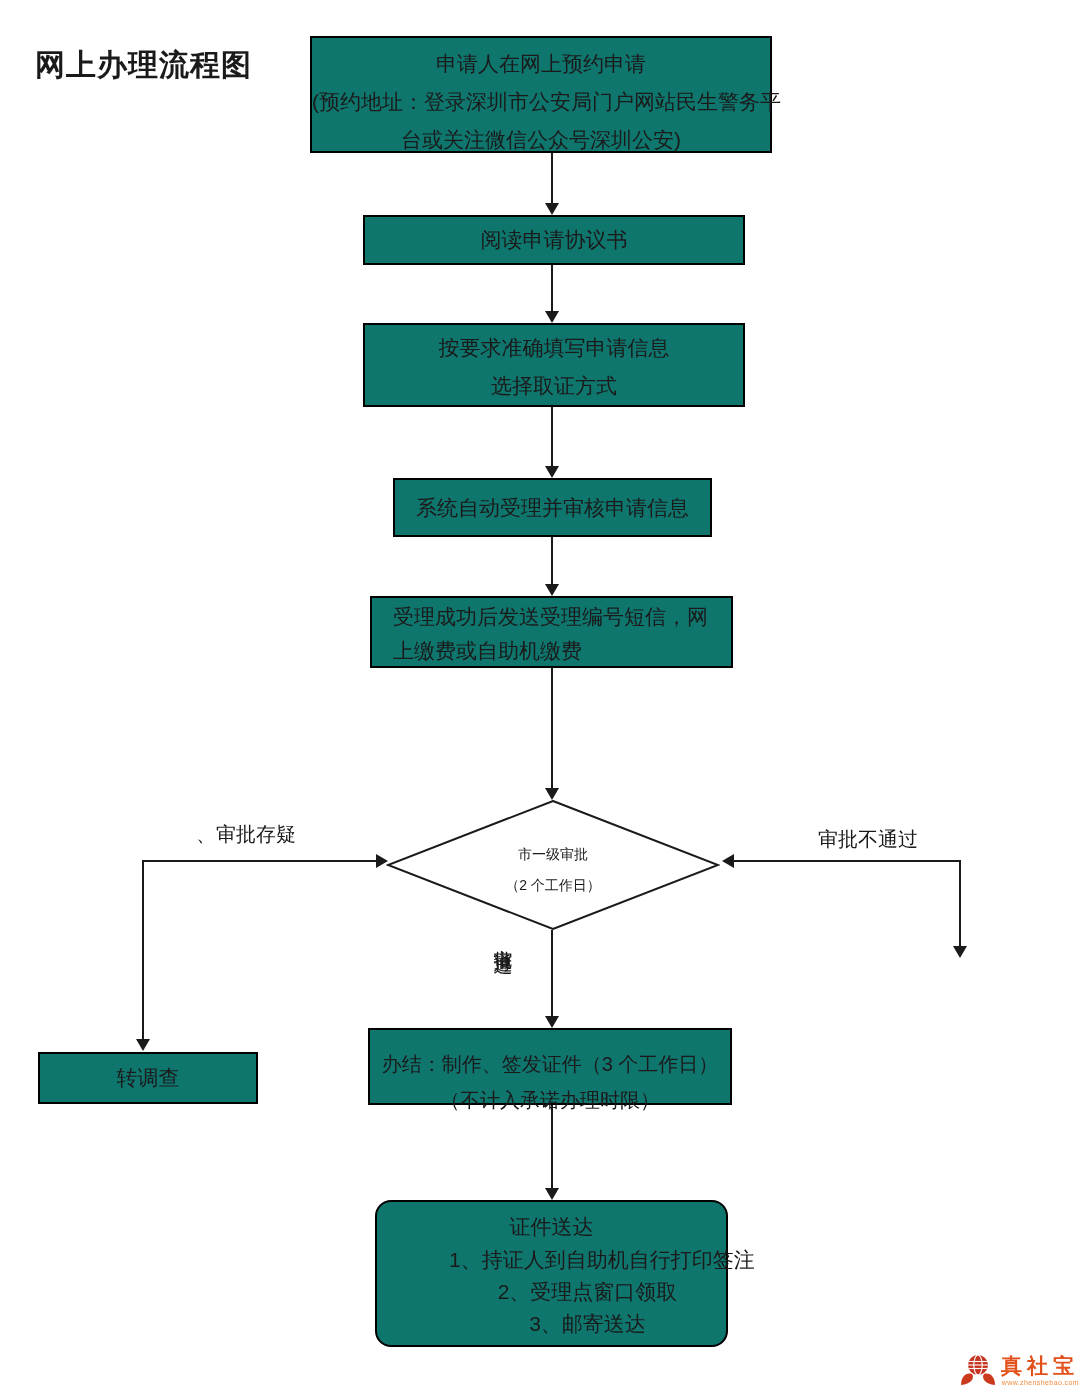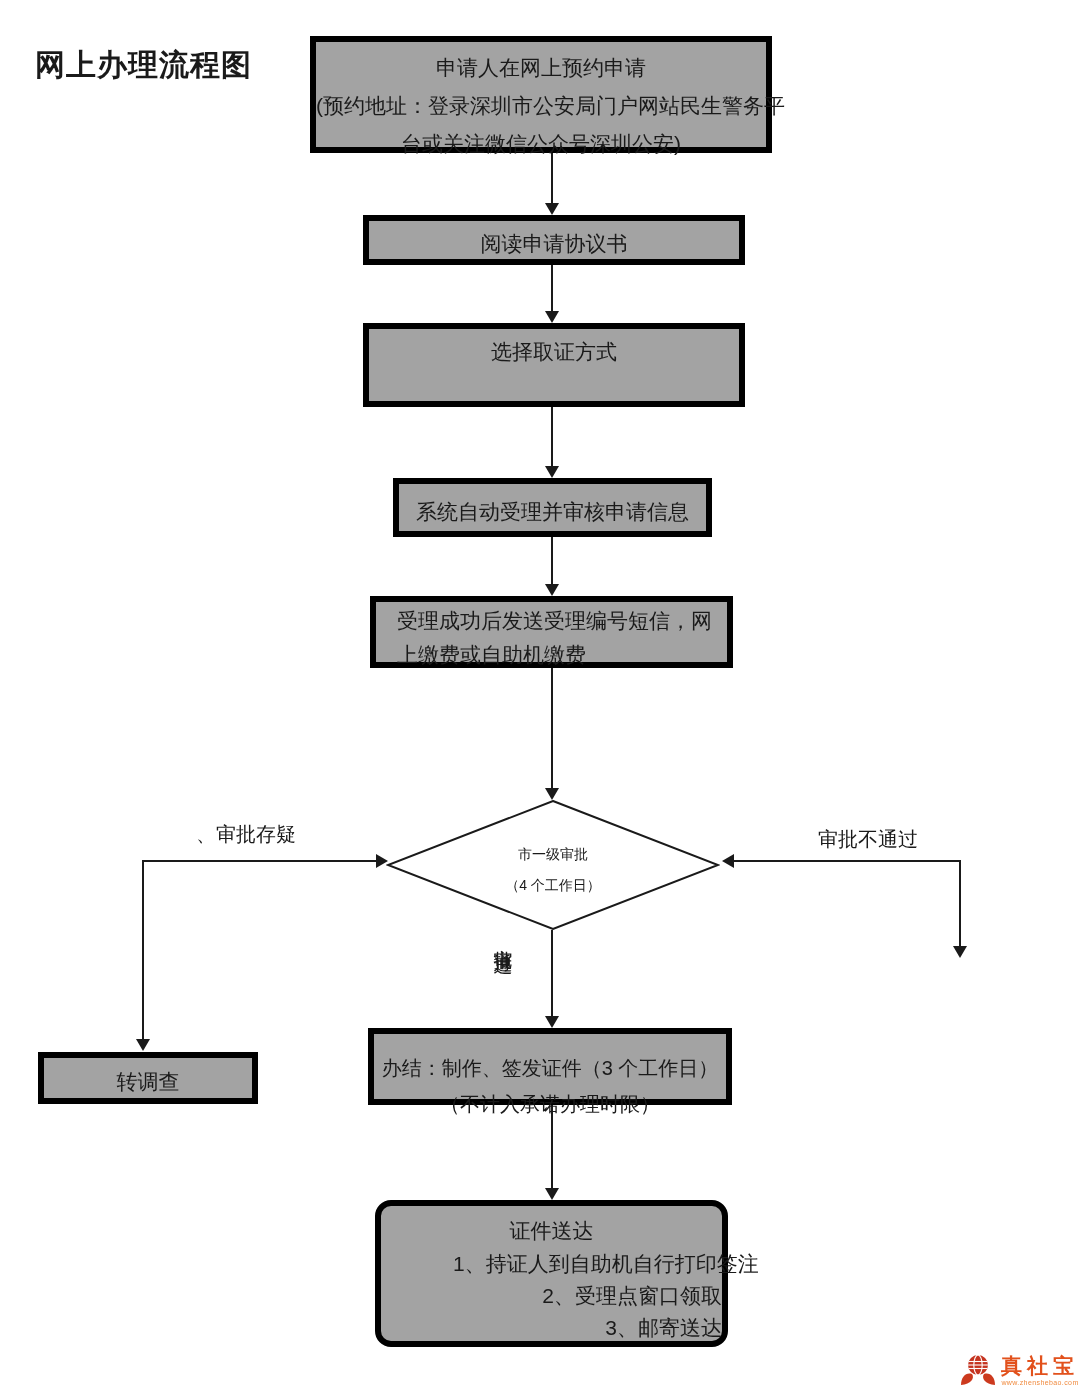--- a/index.html
+++ b/index.html
@@ -4,44 +4,44 @@
 <style>
   html,body{margin:0;padding:0;background:#ffffff;}
   #canvas{
     position:relative;width:1080px;height:1398px;background:#ffffff;
     font-family:"Liberation Sans","DejaVu Sans",sans-serif;color:#1a1a1a;
     overflow:hidden;
   }
   .abs{position:absolute;}
   .page-title{font-size:30px;font-weight:bold;letter-spacing:1px;}
   .node{
-    position:absolute;border:6px solid #000000;background:#a3a3a3;
+    position:absolute;border:2px solid #000000;background:#0f766e;
     box-sizing:border-box;font-size:21px;line-height:38px;text-align:center;
   }
   .node .ln{white-space:nowrap;}
   .vline{position:absolute;width:2px;background:#1a1a1a;}
   .hline{position:absolute;height:2px;background:#1a1a1a;}
   .arr-down{position:absolute;width:0;height:0;
     border-left:7px solid transparent;border-right:7px solid transparent;
     border-top:12px solid #1a1a1a;}
   .arr-right{position:absolute;width:0;height:0;
     border-top:7px solid transparent;border-bottom:7px solid transparent;
     border-left:12px solid #1a1a1a;}
   .arr-left{position:absolute;width:0;height:0;
     border-top:7px solid transparent;border-bottom:7px solid transparent;
     border-right:12px solid #1a1a1a;}
   .edge-label{position:absolute;font-size:20px;white-space:nowrap;}
   .v-label{position:absolute;font-size:19px;writing-mode:vertical-rl;
     text-orientation:upright;letter-spacing:2px;}
   .diamond-text{position:absolute;text-align:center;font-size:14px;line-height:31px;}
   .rounded{border-radius:16px;}
   .delivery-title{line-height:34px;margin-top:8px;}
-  .delivery-item{text-align:right;padding-left:32px;line-height:32px;white-space:nowrap;margin-left:40px;}
+  .delivery-item{text-align:center;padding-left:32px;line-height:32px;white-space:nowrap;margin-left:40px;}
   .logo{position:absolute;display:flex;align-items:flex-start;gap:4px;}
-  .logo-text{display:flex;flex-direction:column;align-items:center;}
+  .logo-text{display:flex;flex-direction:column;align-items:flex-end;}
   .logo-brand{font-size:21px;font-weight:bold;letter-spacing:5px;white-space:nowrap;}
   .logo-url{font-size:7px;letter-spacing:0.4px;margin-top:-1px;white-space:nowrap;}
 </style>
 </head>
 <body>
 
 <div id="canvas">
 
   <div class="abs page-title" style="left:35px;top:45px;">网上办理流程图</div>
 
@@ -55,20 +55,21 @@
   <div class="arr-down" style="left:545px;top:203px;"></div>
 
   <div class="node" style="left:363px;top:215px;width:382px;height:50px;line-height:46px;">
     <div class="ln">阅读申请协议书</div>
   </div>
 
   <div class="vline" style="left:551px;top:265px;height:47px;"></div>
   <div class="arr-down" style="left:545px;top:311px;"></div>
 
   <div class="node" style="left:363px;top:323px;width:382px;height:84px;padding-top:4px;">
+    <div class="ln">按要求准确填写申请信息</div>
     <div class="ln">选择取证方式</div>
   </div>
 
   <div class="vline" style="left:551px;top:407px;height:60px;"></div>
   <div class="arr-down" style="left:545px;top:466px;"></div>
 
   <div class="node" style="left:393px;top:478px;width:319px;height:59px;line-height:55px;">
     <div class="ln">系统自动受理并审核申请信息</div>
   </div>
 
@@ -81,21 +82,21 @@
   </div>
 
   <div class="vline" style="left:551px;top:668px;height:121px;"></div>
   <div class="arr-down" style="left:545px;top:788px;"></div>
 
   <svg class="abs" style="left:386px;top:800px;" width="334" height="130" viewBox="0 0 334 130">
     <polygon points="167,1 332,65 167,129 2,65" fill="#ffffff" stroke="#1a1a1a" stroke-width="2"></polygon>
   </svg>
   <div class="diamond-text" style="left:386px;top:839px;width:334px;">
     <div class="ln">市一级审批</div>
-    <div class="ln">（4 个工作日）</div>
+    <div class="ln">（2 个工作日）</div>
   </div>
 
   <div class="edge-label" style="left:196px;top:821px;">、审批存疑</div>
   <div class="hline" style="left:142px;top:860px;width:234px;"></div>
   <div class="arr-right" style="left:376px;top:854px;"></div>
   <div class="vline" style="left:142px;top:860px;height:180px;"></div>
   <div class="arr-down" style="left:136px;top:1039px;"></div>
 
   <div class="node" style="left:38px;top:1052px;width:220px;height:52px;line-height:48px;">
     <div class="ln">转调查</div>

